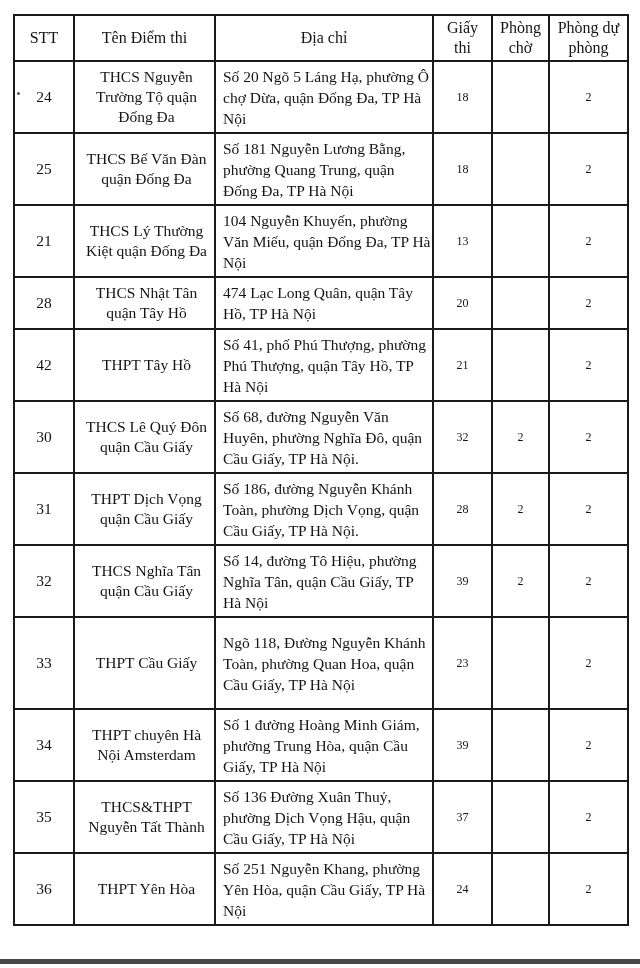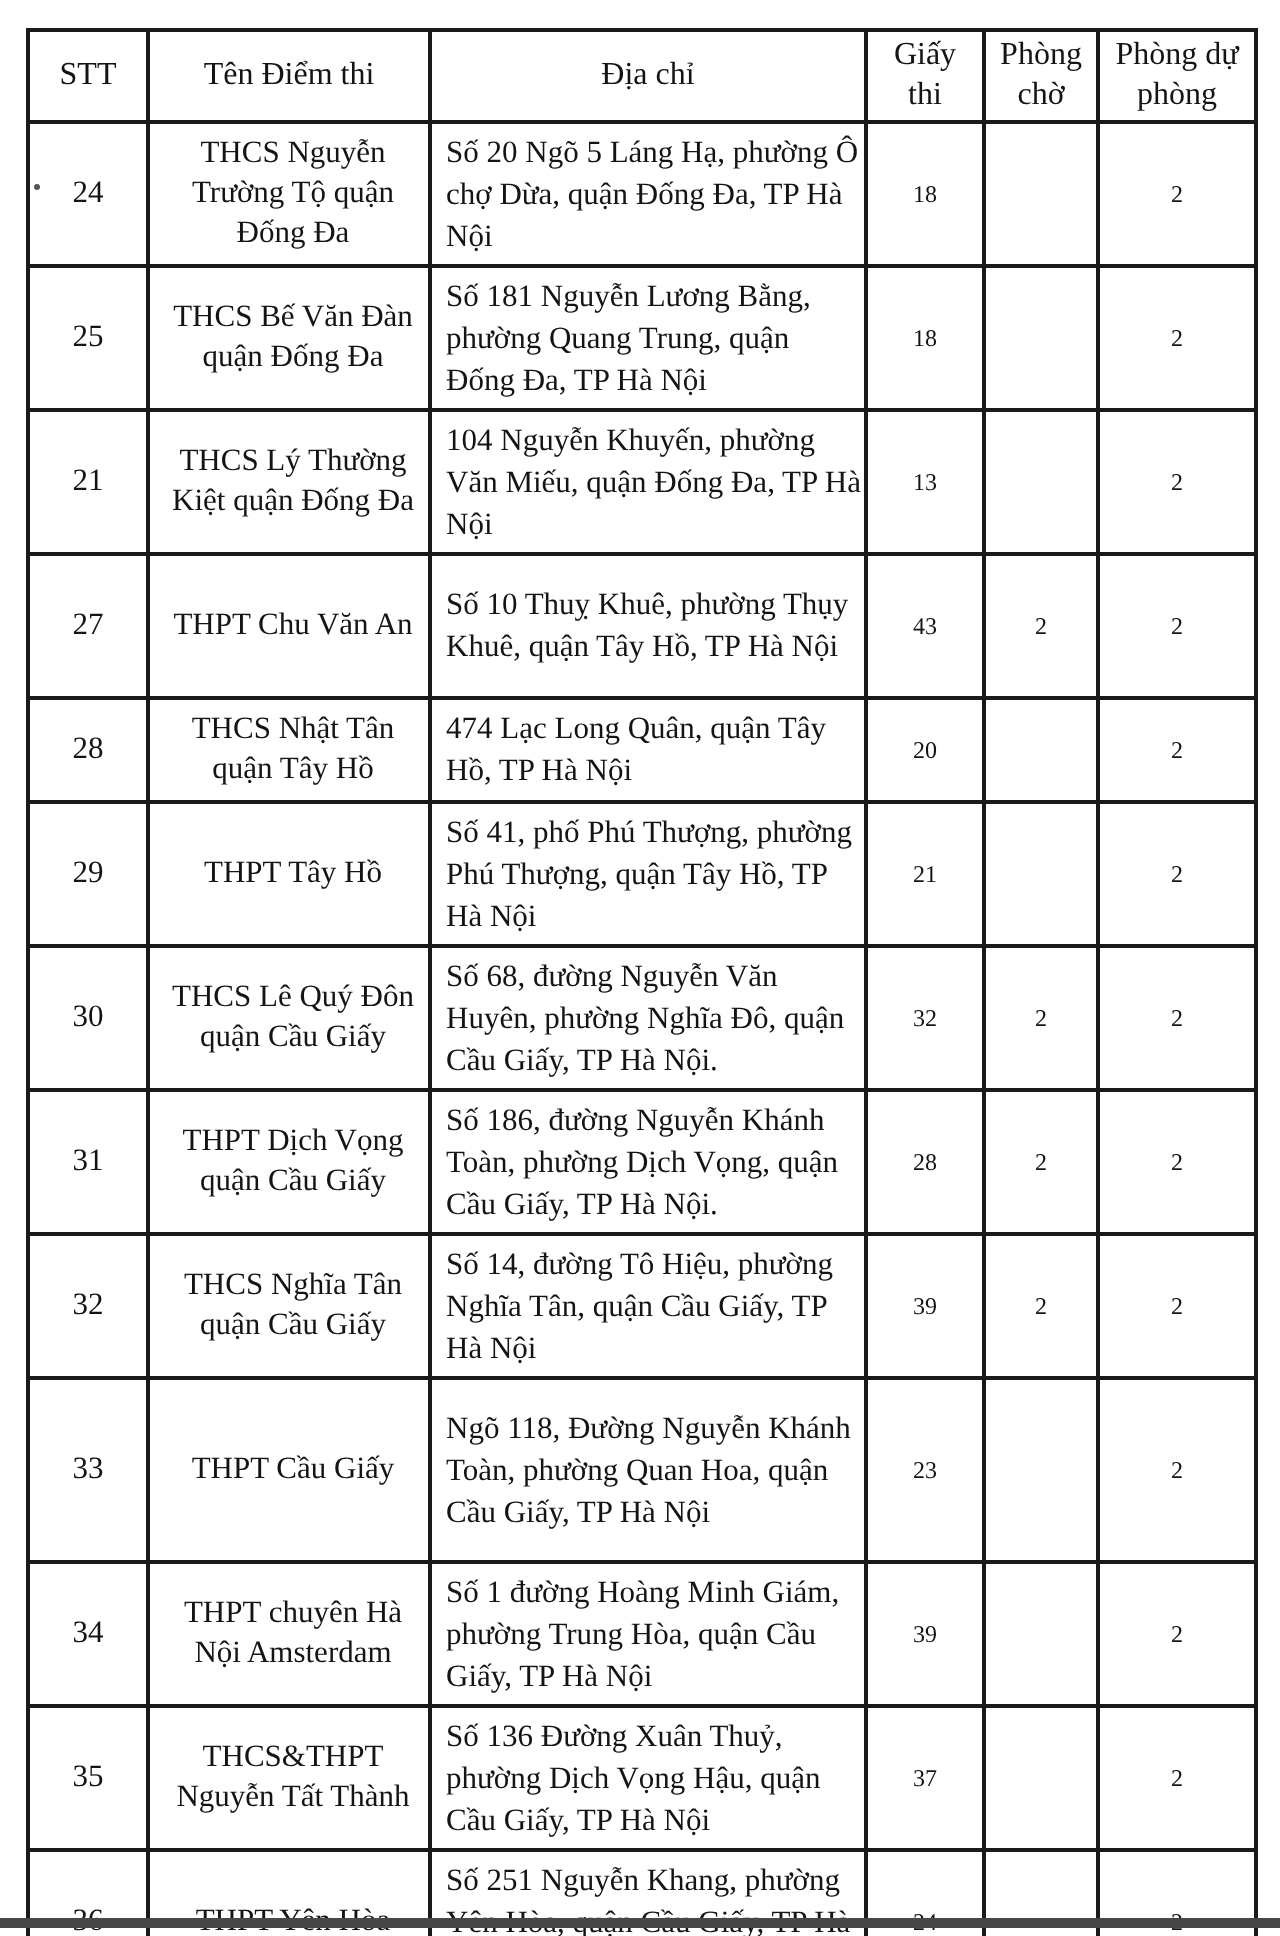--- a/index.html
+++ b/index.html
@@ -101,38 +101,30 @@
         <td class="c-num">2</td>
       </tr>
       <tr class="r3">
         <td class="c-stt">21</td>
         <td class="c-ten">THCS Lý Thường Kiệt quận Đống Đa</td>
         <td class="c-dia">104 Nguyễn Khuyến, phường Văn Miếu, quận Đống Đa, TP Hà Nội</td>
         <td class="c-num">13</td>
         <td class="c-num"></td>
         <td class="c-num">2</td>
       </tr>
-      <tr class="r3">
-        <td class="c-stt">27</td>
-        <td class="c-ten">THPT Chu Văn An</td>
-        <td class="c-dia">Số 10 Thuỵ Khuê, phường Thụy Khuê, quận Tây Hồ, TP Hà Nội</td>
-        <td class="c-num">43</td>
-        <td class="c-num">2</td>
-        <td class="c-num">2</td>
-      </tr>
       <tr class="r2">
         <td class="c-stt">28</td>
         <td class="c-ten">THCS Nhật Tân quận Tây Hồ</td>
         <td class="c-dia">474 Lạc Long Quân, quận Tây Hồ, TP Hà Nội</td>
         <td class="c-num">20</td>
         <td class="c-num"></td>
         <td class="c-num">2</td>
       </tr>
       <tr class="r3">
-        <td class="c-stt">29</td>
+        <td class="c-stt">42</td>
         <td class="c-ten">THPT Tây Hồ</td>
         <td class="c-dia">Số 41, phố Phú Thượng, phường Phú Thượng, quận Tây Hồ, TP Hà Nội</td>
         <td class="c-num">21</td>
         <td class="c-num"></td>
         <td class="c-num">2</td>
       </tr>
       <tr class="r3">
         <td class="c-stt">30</td>
         <td class="c-ten">THCS Lê Quý Đôn quận Cầu Giấy</td>
         <td class="c-dia">Số 68, đường Nguyễn Văn Huyên, phường Nghĩa Đô, quận Cầu Giấy, TP Hà Nội.</td>

